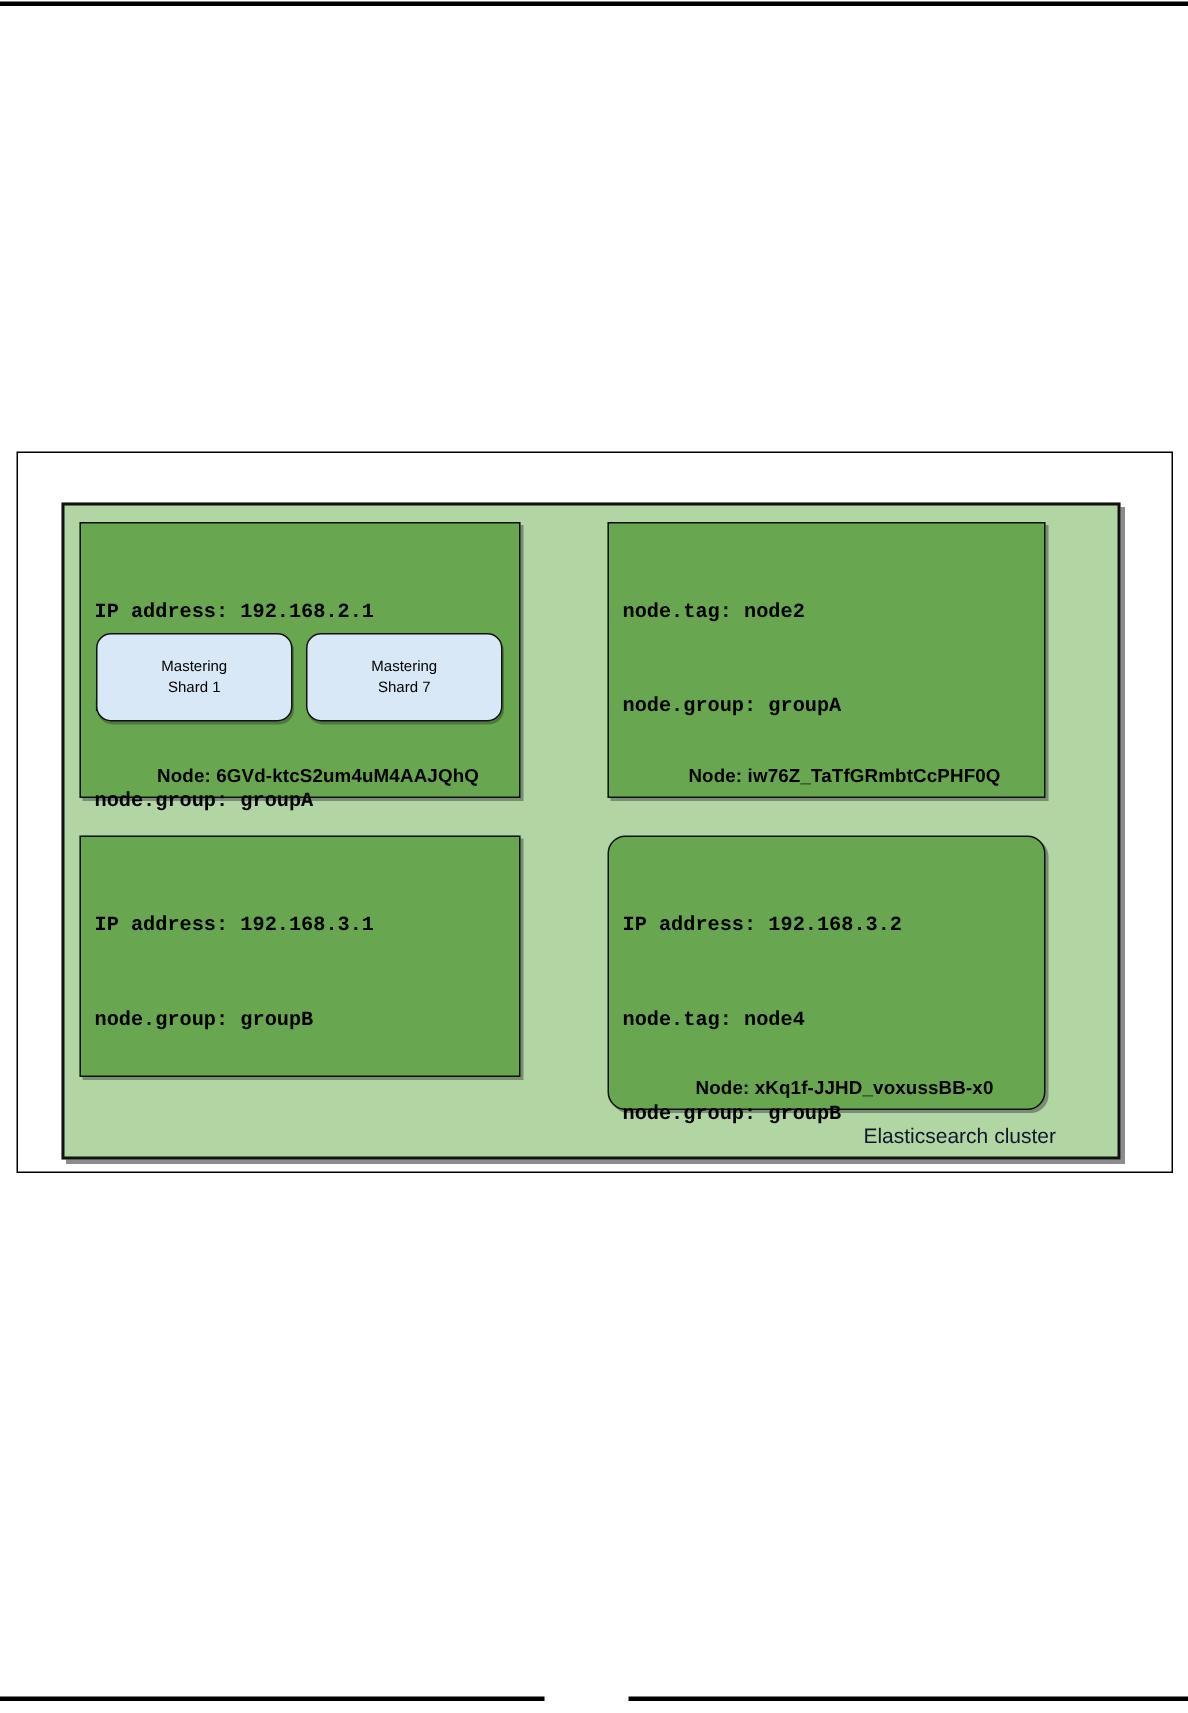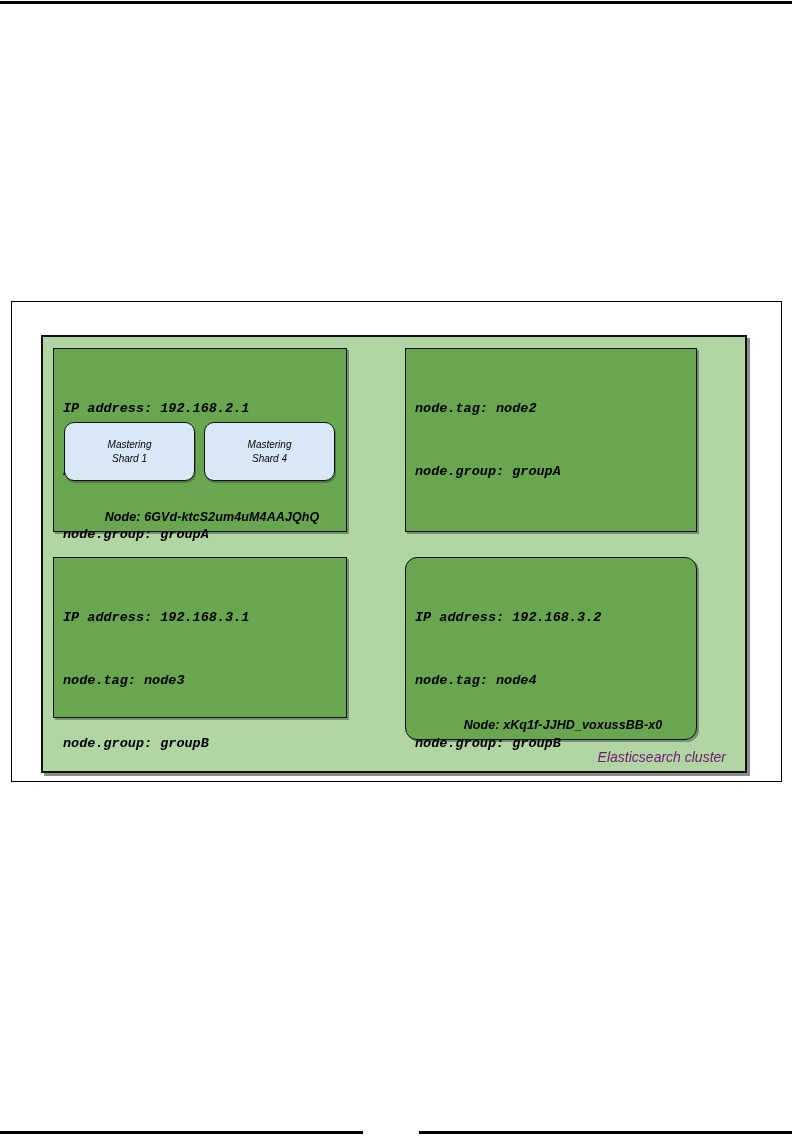--- a/index.html
+++ b/index.html
@@ -20,21 +20,20 @@
     position: absolute; left: 11px; top: 301px;
     width: 771px; height: 481px;
     background: #ffffff; border: 1.5px solid #000000;
   }
   .cluster {
     position: absolute; left: 29px; top: 33px;
     width: 706px; height: 438px;
     background: #b2d5a4;
     border: 2px solid #111111;
     box-shadow: 3px 3px 0 rgba(45,45,45,0.55);
-    font-style: italic;
   }
   .node {
     position: absolute;
     background: #68a750;
     border: 1.6px solid #111111;
     box-shadow: 2px 2px 0 rgba(35,35,35,0.4);
   }
   .node-1 { left: 10px;  top: 11px;  width: 294px; height: 184px; }
   .node-2 { left: 362px; top: 11px;  width: 292px; height: 184px; }
   .node-3 { left: 10px;  top: 220px; width: 294px; height: 161px; }
@@ -64,22 +63,22 @@
     border-radius: 10px;
     box-shadow: 1px 2px 0 rgba(35,35,35,0.35);
     display: flex; flex-direction: column;
     align-items: center; justify-content: center;
     font-size: 10px; line-height: 13.5px; color: #000000;
     text-align: center;
   }
   .shard-a { left: 10px; }
   .shard-b { left: 150px; }
   .cluster-label {
-    position: absolute; right: 19px; bottom: 6px;
-    font-size: 14px; color: #701a75;
+    position: absolute; right: 41px; bottom: 6px;
+    font-size: 14px; color: #0f172a;
   }
 </style>
 </head>
 <body>
 
 <div class="page">
 
   <div class="rule rule-top"></div>
 
   <div class="figure-frame">
@@ -90,36 +89,36 @@
           <div>IP address: 192.168.2.1</div>
           <div>node.tag: node1</div>
           <div>node.group: groupA</div>
         </div>
         <div class="shard shard-a">
           <div>Mastering</div>
           <div>Shard 1</div>
         </div>
         <div class="shard shard-b">
           <div>Mastering</div>
-          <div>Shard 4</div>
+          <div>Shard 7</div>
         </div>
         <div class="node-label">Node: 6GVd-ktcS2um4uM4AAJQhQ</div>
       </div>
 
       <div class="node node-2">
         <div class="node-meta">
           <div>node.tag: node2</div>
           <div>node.group: groupA</div>
         </div>
+        <div class="node-label">Node: iw76Z_TaTfGRmbtCcPHF0Q</div>
       </div>
 
       <div class="node node-3">
         <div class="node-meta">
           <div>IP address: 192.168.3.1</div>
-          <div>node.tag: node3</div>
           <div>node.group: groupB</div>
         </div>
       </div>
 
       <div class="node node-4">
         <div class="node-meta">
           <div>IP address: 192.168.3.2</div>
           <div>node.tag: node4</div>
           <div>node.group: groupB</div>
         </div>

